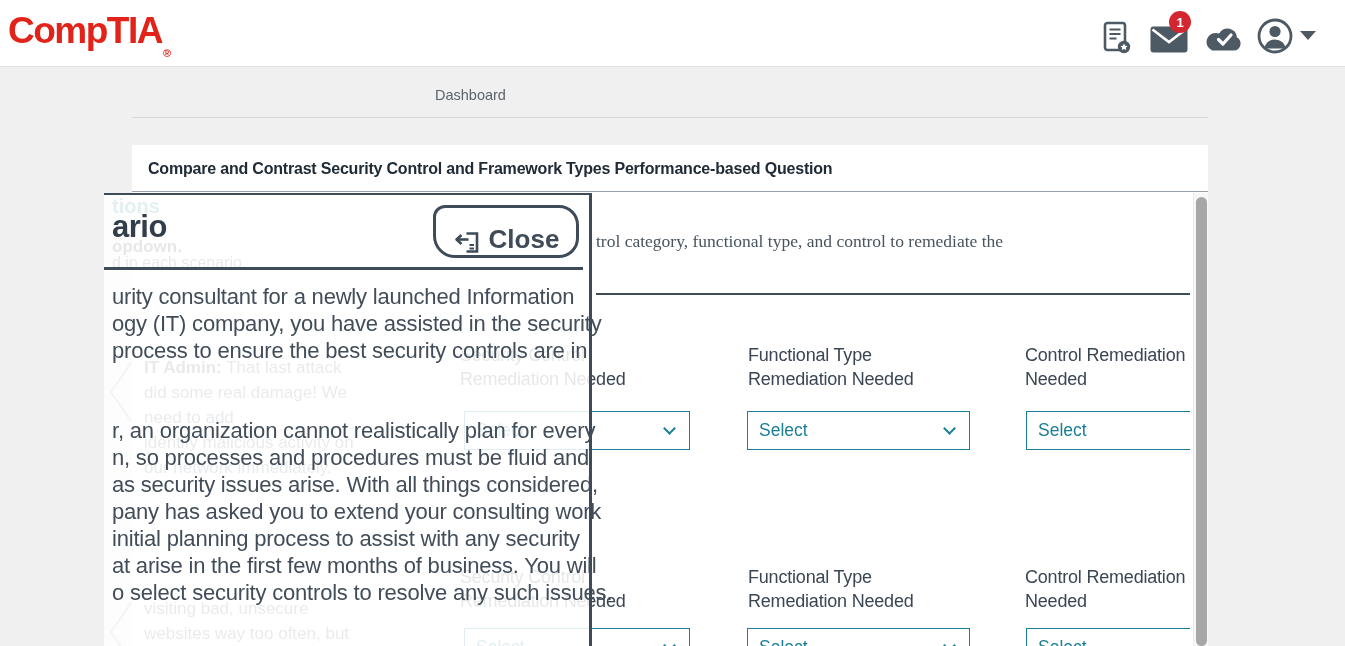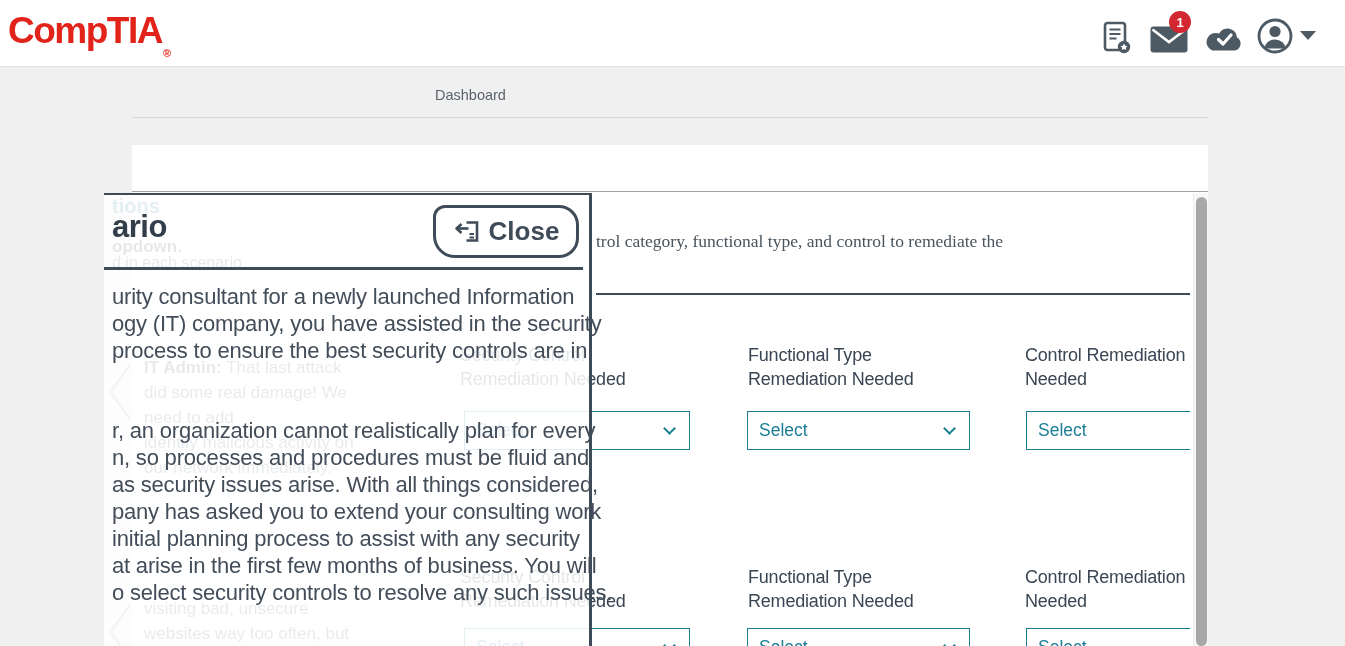--- a/index.html
+++ b/index.html
@@ -53,21 +53,21 @@
     transform:rotate(45deg); pointer-events:none; }
   
   .modal { position:absolute; left:104px; top:193px; width:488px; height:480px;
     background:rgba(255,255,255,0.87); border-top:2px solid #3e4b59;
     border-right:3px solid #3e4b59; z-index:5; }
   .modal-heading { position:absolute; left:8px; top:14px; font-size:31px; font-weight:700;
     color:#333e4b; letter-spacing:-0.5px; }
   .modal-head-rule { position:absolute; left:0; top:72px; width:479px; height:2.5px; background:#3e4b59; }
   .close-btn { position:absolute; right:10px; top:10px; width:146px; height:53px;
     background:#fff; border:3px solid #3f4b59; border-radius:12px 20px 20px 22px;
-    display:flex; align-items:center; justify-content:center; gap:9px;
+    display:flex; align-items:flex-end; justify-content:center; gap:9px;
     color:#3f4b59; font-size:26px; font-weight:600; cursor:pointer;
     font-family:"Liberation Sans", sans-serif; }
   .modal-body { position:absolute; left:8px; top:88px; width:472px;
     font-size:22px; line-height:27px; color:#424d59; letter-spacing:-0.2px; }
   .modal-body .para-gap { height:53px; }
   .modal-body div { white-space:nowrap; }
   
   .v-track { position:absolute; left:1193px; top:193px; width:15px; height:453px;
     background:#f7f7f7; border-left:1px solid #ebebeb; z-index:6; }
   .v-thumb { position:absolute; left:2px; top:4px; width:11px; height:449px;
@@ -104,20 +104,21 @@
       <circle cx="18" cy="13.5" r="5.6" fill="#4d5a64"></circle>
       <path d="M7.5 30.5 a10.5 9 0 0 1 21 0 z" fill="#4d5a64"></path>
     </svg>
     <div class="caret-down"></div>
   </div>
 
   <div class="dash-link">Dashboard</div>
   <div class="bc-rule"></div>
 
   <div class="card">
+    <div class="card-title">Compare and Contrast Security Control and Framework Types Performance-based Question</div>
     <div class="card-title-rule"></div>
   </div>
 
   <div class="content-clip">
 
     <div class="gh-instr-head">tions</div>
     <div class="gh-instr-bold">opdown.</div>
     <div class="gh-instr-line">d in each scenario.</div>
 
     <div class="instr-visible">trol category, functional type, and control to remediate the</div>

